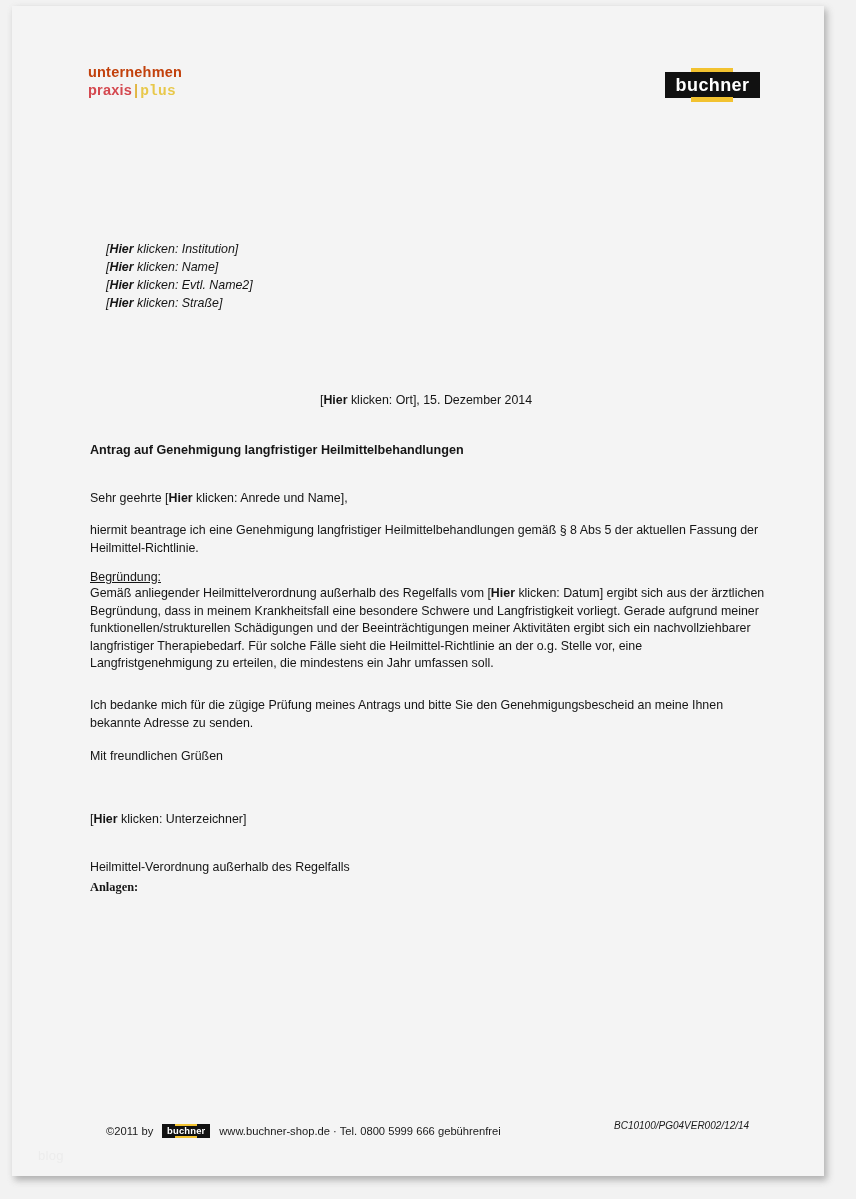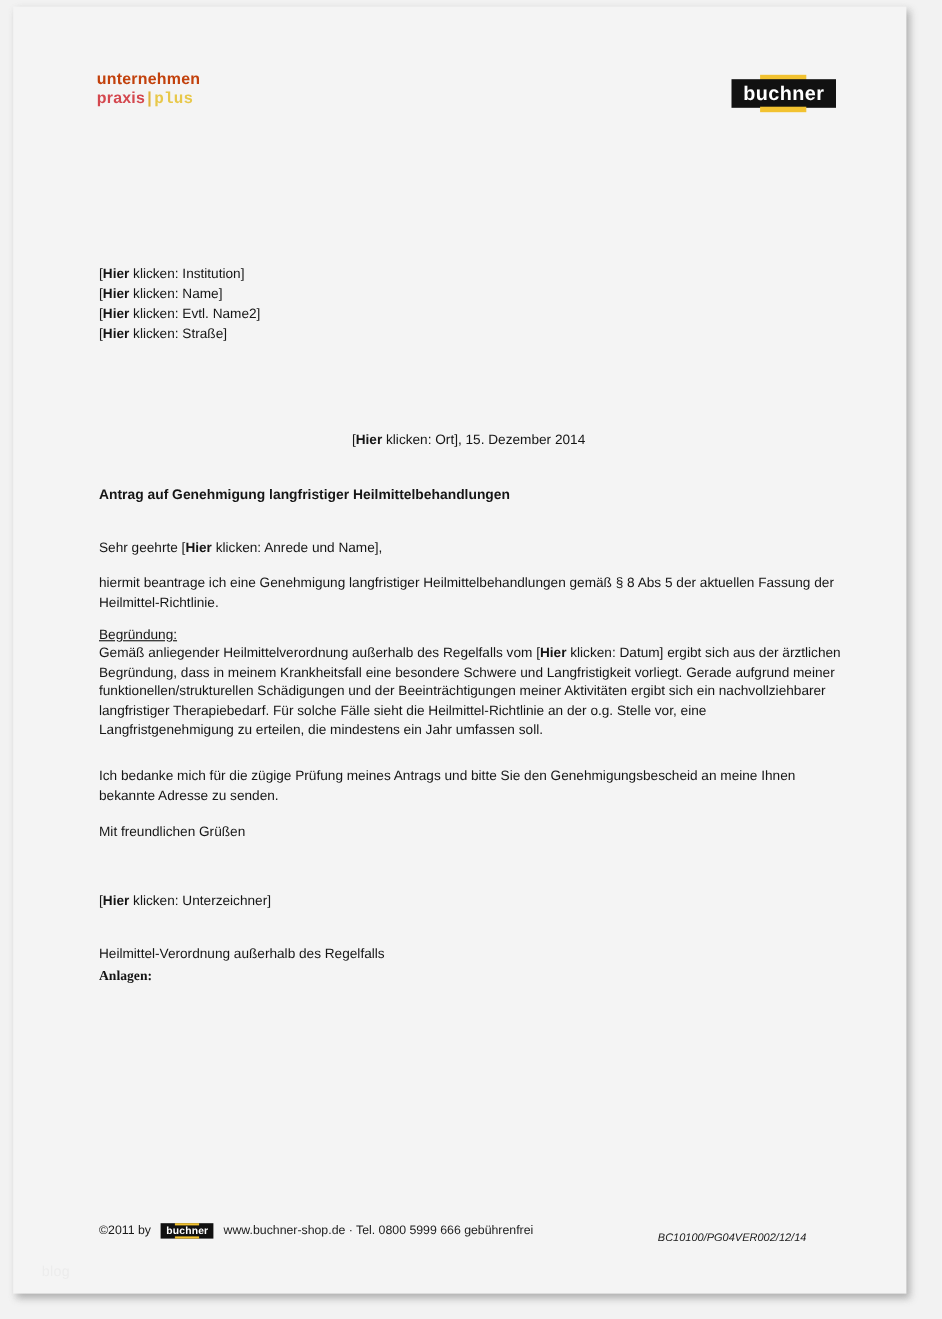--- a/index.html
+++ b/index.html
@@ -106,23 +106,24 @@
     width: 672px;
     font-size: 12.4px;
     color: #151515;
     line-height: 1.33;
   }
   .letter b, .letter strong { font-weight: bold; }
 
   .address-block {
     position: absolute;
     top: 234px;
-    left: 0;
+    left: 16px;
     width: 420px;
     line-height: 1.46;
+    font-style: italic;
   }
   .address-gap { height: 13px; }
 
   .date-line {
     position: absolute;
     top: 386px;
     left: 0;
     width: 672px;
     text-align: center;
   }
@@ -193,28 +194,28 @@
     font-weight: bold;
     font-family: Liberation Serif, serif;
   }
   .attachments-body {
     position: absolute;
     top: 853px;
     left: 0;
   }
   .footer {
     position: absolute;
-    left: 78px;
+    left: 94px;
     top: 1106px;
     width: 672px;
     height: 26px;
     font-size: 11.2px;
     color: #1a1a1a;
     display: flex;
-    align-items: flex-start;
+    align-items: flex-end;
   }
   .footer-left {
     display: flex;
     align-items: center;
     white-space: nowrap;
   }
   .footer-copy { margin-right: 9px; }
   .footer-buchner {
     position: relative;
     display: inline-flex;

